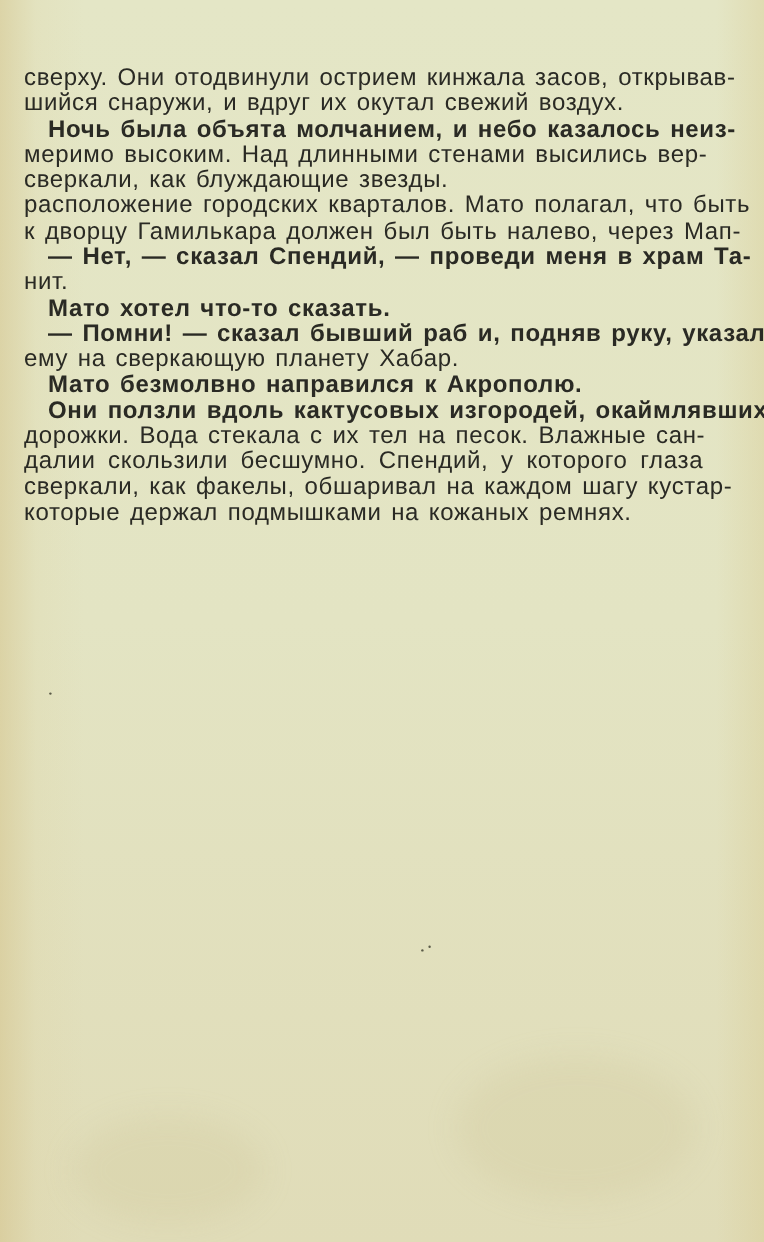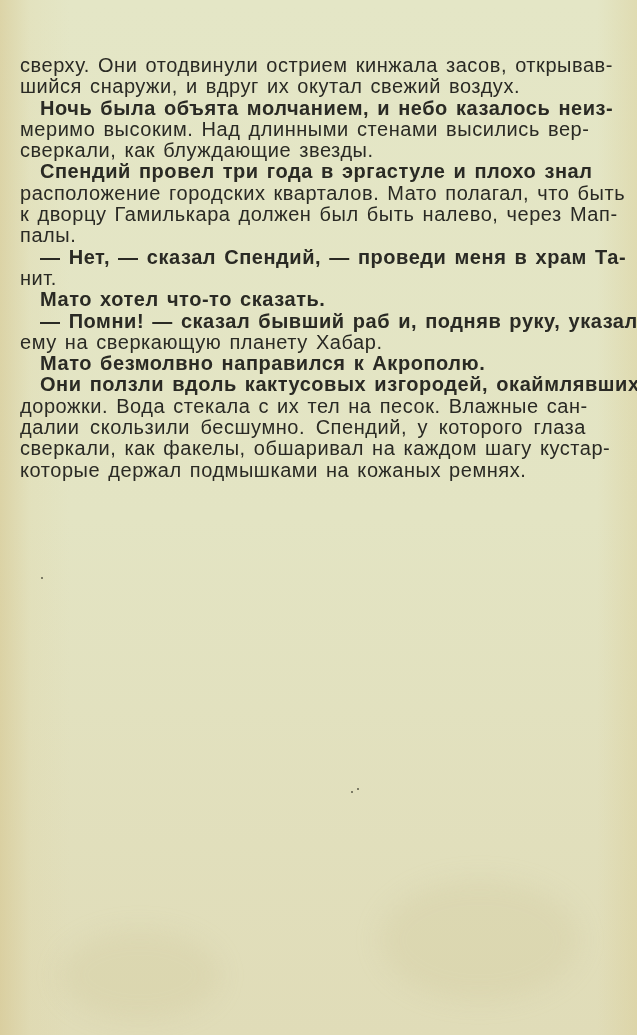--- a/index.html
+++ b/index.html
@@ -71,24 +71,22 @@
 <div class="page">
   <div class="smudge" style="left:380px; top:880px; width:200px; height:120px;"></div>
   <div class="smudge" style="left:60px; top:930px; width:160px; height:90px;"></div>
 
   <div class="text-block">
     <span class="line">сверху. Они отодвинули острием кинжала засов, открывав-</span>
     <span class="line last">шийся снаружи, и вдруг их окутал свежий воздух.</span>
     <span class="line indent">Ночь была объята молчанием, и небо казалось неиз-</span>
     <span class="line">меримо высоким. Над длинными стенами высились вер-</span>
     <span class="line last">сверкали, как блуждающие звезды.</span>
-    <span class="line indent">Спендий провел три года в эргастуле и плохо знал</span>
     <span class="line">расположение городских кварталов. Мато полагал, что быть</span>
     <span class="line">к дворцу Гамилькара должен был быть налево, через Мап-</span>
-    <span class="line last">палы.</span>
     <span class="line indent">— Нет, — сказал Спендий, — проведи меня в храм Та-</span>
     <span class="line last">нит.</span>
     <span class="line indent last">Мато хотел что-то сказать.</span>
     <span class="line indent">— Помни! — сказал бывший раб и, подняв руку, указал</span>
     <span class="line last">ему на сверкающую планету Хабар.</span>
     <span class="line indent last">Мато безмолвно направился к Акрополю.</span>
     <span class="line indent">Они ползли вдоль кактусовых изгородей, окаймлявших</span>
     <span class="line">дорожки. Вода стекала с их тел на песок. Влажные сан-</span>
     <span class="line">далии скользили бесшумно. Спендий, у которого глаза</span>
     <span class="line">сверкали, как факелы, обшаривал на каждом шагу кустар-</span>

